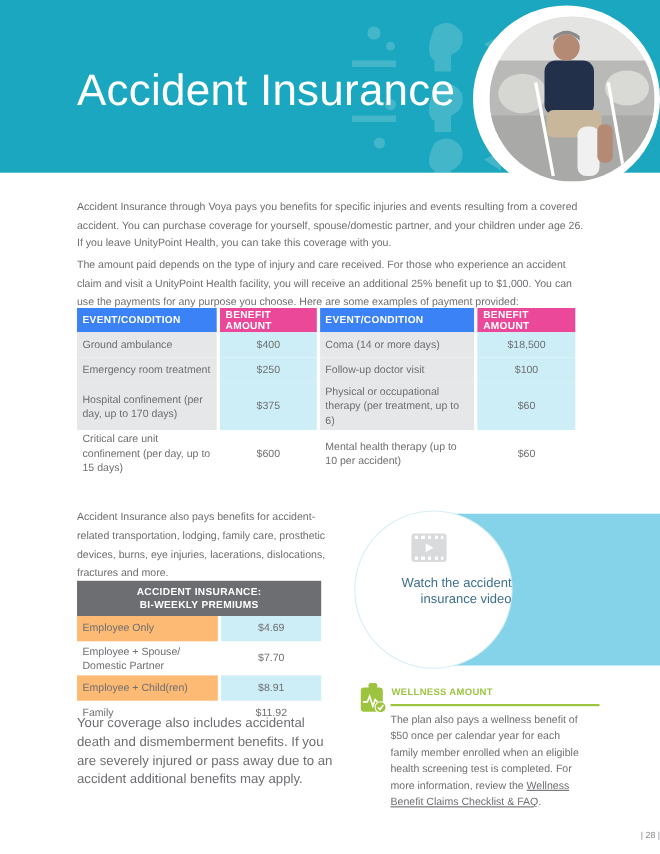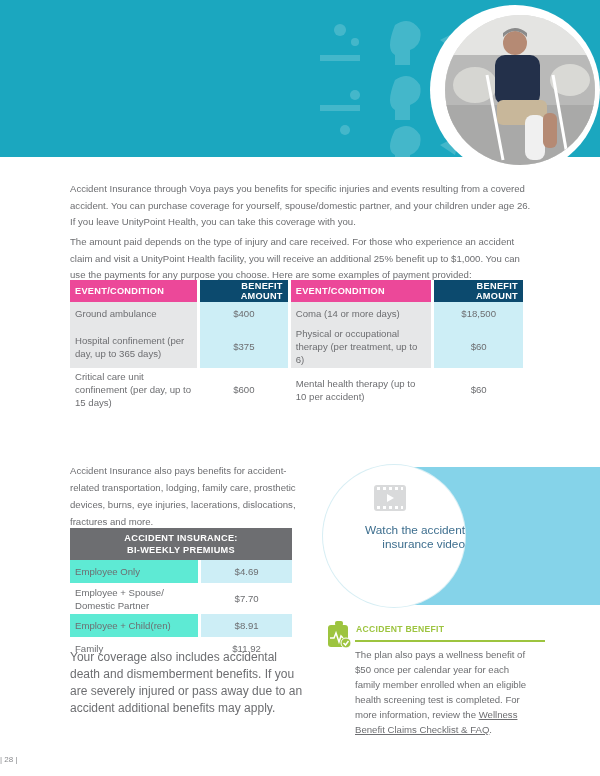--- a/index.html
+++ b/index.html
@@ -9,56 +9,56 @@
   .banner-title { position:absolute; left:70px; top:60px; font-size:40px; color:#ffffff; font-weight:normal; letter-spacing:0.2px; }
   .photo-ring-clip { position:absolute; left:430px; top:5px; width:170px; height:170px; border-radius:50%; background:#ffffff; }
   .photo-inner { position:absolute; left:445px; top:15px; width:150px; height:150px; border-radius:50%; overflow:hidden; background:#dcdcda; }
 
   .para { position:absolute; left:70px; width:465px; font-size:9.6px; line-height:16.6px; color:#6d6e71; }
   .p1 { top:181px; }
   .p2 { top:234px; }
 
   table.benefits { position:absolute; left:70px; top:280px; width:459px; border-collapse:separate; border-spacing:3px 0; font-size:9.6px; margin-left:-3px; }
   table.benefits th { height:22px; color:#ffffff; font-weight:bold; font-size:9.2px; letter-spacing:0.3px; text-align:left; padding:0 5px; }
-  table.benefits th.ev { background:#ec4899; }
-  table.benefits th.amt { background:#0c4a6e; text-align:right; }
+  table.benefits th.ev { background:#3b82f6; }
+  table.benefits th.amt { background:#ec4899; text-align:left; }
   table.benefits td { padding:2px 5px; color:#6d6e71; line-height:13px; }
   table.benefits td.amt { text-align:center; }
   table.benefits tr.shade td.ev { background:#e6e7e8; }
   table.benefits tr.shade td.amt { background:#cdeef6; }
   table.benefits tr.r1 td { height:19px; }
   table.benefits tr.r2 td { height:26px; }
 
   .p3 { top:462px; width:235px; font-size:9.6px; line-height:17px; }
 
   table.prem { position:absolute; left:70px; top:528px; width:228px; border-collapse:separate; border-spacing:3px 0; margin-left:-3px; font-size:9.6px; }
   table.prem th { background:#6d6e71; color:#ffffff; font-weight:bold; font-size:9.2px; letter-spacing:0.3px; text-align:center; line-height:12px; height:30px; }
   table.prem td { padding:2px 5px; color:#6d6e71; line-height:13px; }
   table.prem td.amt { text-align:center; }
-  table.prem tr.shade td.ev { background:#5eead4; }
+  table.prem tr.shade td.ev { background:#fdba74; }
   table.prem tr.shade td.amt { background:#cdeef6; }
   table.prem tr.r1 td { height:19px; }
   table.prem tr.r2 td { height:27px; }
 
   .p4 { top:649px; width:240px; font-size:12px; line-height:17px; }
 
   .blue-band { position:absolute; left:380px; top:467px; width:220px; height:138px; background:#85d3e9; }
   .video-circle { position:absolute; left:323px; top:465px; width:142px; height:142px; border-radius:50%; background:#ffffff; box-shadow:0 0 0 1px #d7eef4; cursor:pointer; }
   .video-icon { position:absolute; left:51px; top:20px; width:32px; height:26px; background:#d9dadb; border-radius:3px; }
   .video-icon .strip { position:absolute; left:3px; right:3px; height:3px; background:repeating-linear-gradient(90deg,#ffffff 0 3px,transparent 3px 6px); }
   .video-icon .play { position:absolute; left:13px; top:9px; width:0; height:0; border-top:4px solid transparent; border-bottom:4px solid transparent; border-left:7px solid #ffffff; }
   .video-text { position:absolute; left:0; top:59px; width:142px; text-align:right; font-size:11.8px; line-height:13.8px; color:#3d6e8e; }
 
   .wellness-icon { position:absolute; left:327px; top:621px; width:24px; height:28px; }
   .wellness-title { position:absolute; left:356px; top:624px; font-size:8.6px; font-weight:bold; color:#9dc43f; letter-spacing:0.3px; }
   .wellness-rule { position:absolute; left:355px; top:640px; width:190px; height:2px; background:#9dc43f; }
   .wellness-text { position:absolute; left:355px; top:647px; width:180px; font-size:9.6px; line-height:15px; color:#6d6e71; }
   .wellness-text a { color:#6d6e71; text-decoration:underline; }
 
-  .page-num { position:absolute; left:0; top:755px; width:600px; text-align:left; font-size:8px; color:#8a8b8e; }
+  .page-num { position:absolute; left:0; top:755px; width:600px; text-align:right; font-size:8px; color:#8a8b8e; }
 </style>
 </head>
 <body>
 
 <div class="banner">
   <svg class="pattern" viewBox="0 0 180 157">
     <g fill="#ffffff">
       <circle cx="40" cy="30" r="6"></circle>
         <circle cx="55" cy="42" r="4"></circle>
       <path d="M95 25 q15 -10 25 5 q3 15 -10 20 l0 15 l-15 0 l0 -10 q-10 -5 0 -30z"></path>
@@ -66,20 +66,21 @@
       <path d="M95 130 q15 -10 25 5 q3 15 -10 20 l0 5 l-15 0 l0 -5 q-10 -5 0 -25z"></path>
       <path d="M20 55 l40 0 l0 6 l-40 0z"></path>
         <path d="M20 105 l40 0 l0 6 l-40 0z"></path>
       <circle cx="55" cy="95" r="5"></circle>
         <circle cx="45" cy="130" r="5"></circle>
       <path d="M140 40 l20 -10 l-5 20 z"></path>
         <path d="M140 95 l20 -10 l-5 20 z"></path>
         <path d="M140 145 l20 -10 l-5 20 z"></path>
     </g>
   </svg>
+  <div class="banner-title">Accident Insurance</div>
 </div>
 
 <div class="photo-ring-clip"></div>
 <div class="photo-inner">
   <svg width="150" height="150" viewBox="0 0 150 150">
     <rect width="150" height="150" fill="#e4e4e2"></rect>
     <rect x="0" y="40" width="150" height="70" rx="10" fill="#b9b9b8"></rect>
     <rect x="0" y="90" width="150" height="60" fill="#a9a9a8"></rect>
     <ellipse cx="30" cy="70" rx="22" ry="18" fill="#d6d6d2"></ellipse>
     <ellipse cx="125" cy="65" rx="20" ry="16" fill="#d9d9d5"></ellipse>
@@ -112,22 +113,28 @@
       <th class="amt">BENEFIT AMOUNT</th>
     </tr>
   </thead>
   <tbody>
     <tr class="shade r1">
       <td class="ev">Ground ambulance</td>
       <td class="amt">$400</td>
       <td class="ev">Coma (14 or more days)</td>
       <td class="amt">$18,500</td>
     </tr>
+    <tr class="shade r1">
+      <td class="ev">Emergency room treatment</td>
+      <td class="amt">$250</td>
+      <td class="ev">Follow-up doctor visit</td>
+      <td class="amt">$100</td>
+    </tr>
     <tr class="shade r2">
-      <td class="ev">Hospital confinement (per day, up to 365 days)</td>
+      <td class="ev">Hospital confinement (per day, up to 170 days)</td>
       <td class="amt">$375</td>
       <td class="ev">Physical or occupational therapy (per treatment, up to 6)</td>
       <td class="amt">$60</td>
     </tr>
     <tr class="r2">
       <td class="ev">Critical care unit confinement (per day, up to 15 days)</td>
       <td class="amt">$600</td>
       <td class="ev">Mental health therapy (up to 10 per accident)</td>
       <td class="amt">$60</td>
     </tr>
@@ -181,17 +188,17 @@
   <div class="video-text">Watch the accident insurance video</div>
 </div>
 
 <svg class="wellness-icon" viewBox="0 0 24 28">
   <rect x="8" y="0" width="8" height="5" rx="2" fill="#9dc43f"></rect>
   <rect x="1" y="4" width="20" height="22" rx="3" fill="#9dc43f"></rect>
   <polyline points="3,17 7,17 9,12 12,21 14,15 16,17" fill="none" stroke="#ffffff" stroke-width="1.5"></polyline>
   <circle cx="19" cy="22" r="5" fill="#9dc43f" stroke="#ffffff" stroke-width="1"></circle>
   <polyline points="16.5,22 18.5,24 21.5,20" fill="none" stroke="#ffffff" stroke-width="1.5"></polyline>
 </svg>
-<div class="wellness-title">ACCIDENT BENEFIT</div>
+<div class="wellness-title">WELLNESS AMOUNT</div>
 <div class="wellness-rule"></div>
 <div class="wellness-text"><span>The plan also pays a wellness benefit of $50 once per calendar year for each family member enrolled when an eligible health screening test is completed. For more information, review the </span><a href="#">Wellness Benefit Claims Checklist &amp; FAQ</a><span>.</span></div>
 
 <div class="page-num">| 28 |</div>
 
 </body></html>

